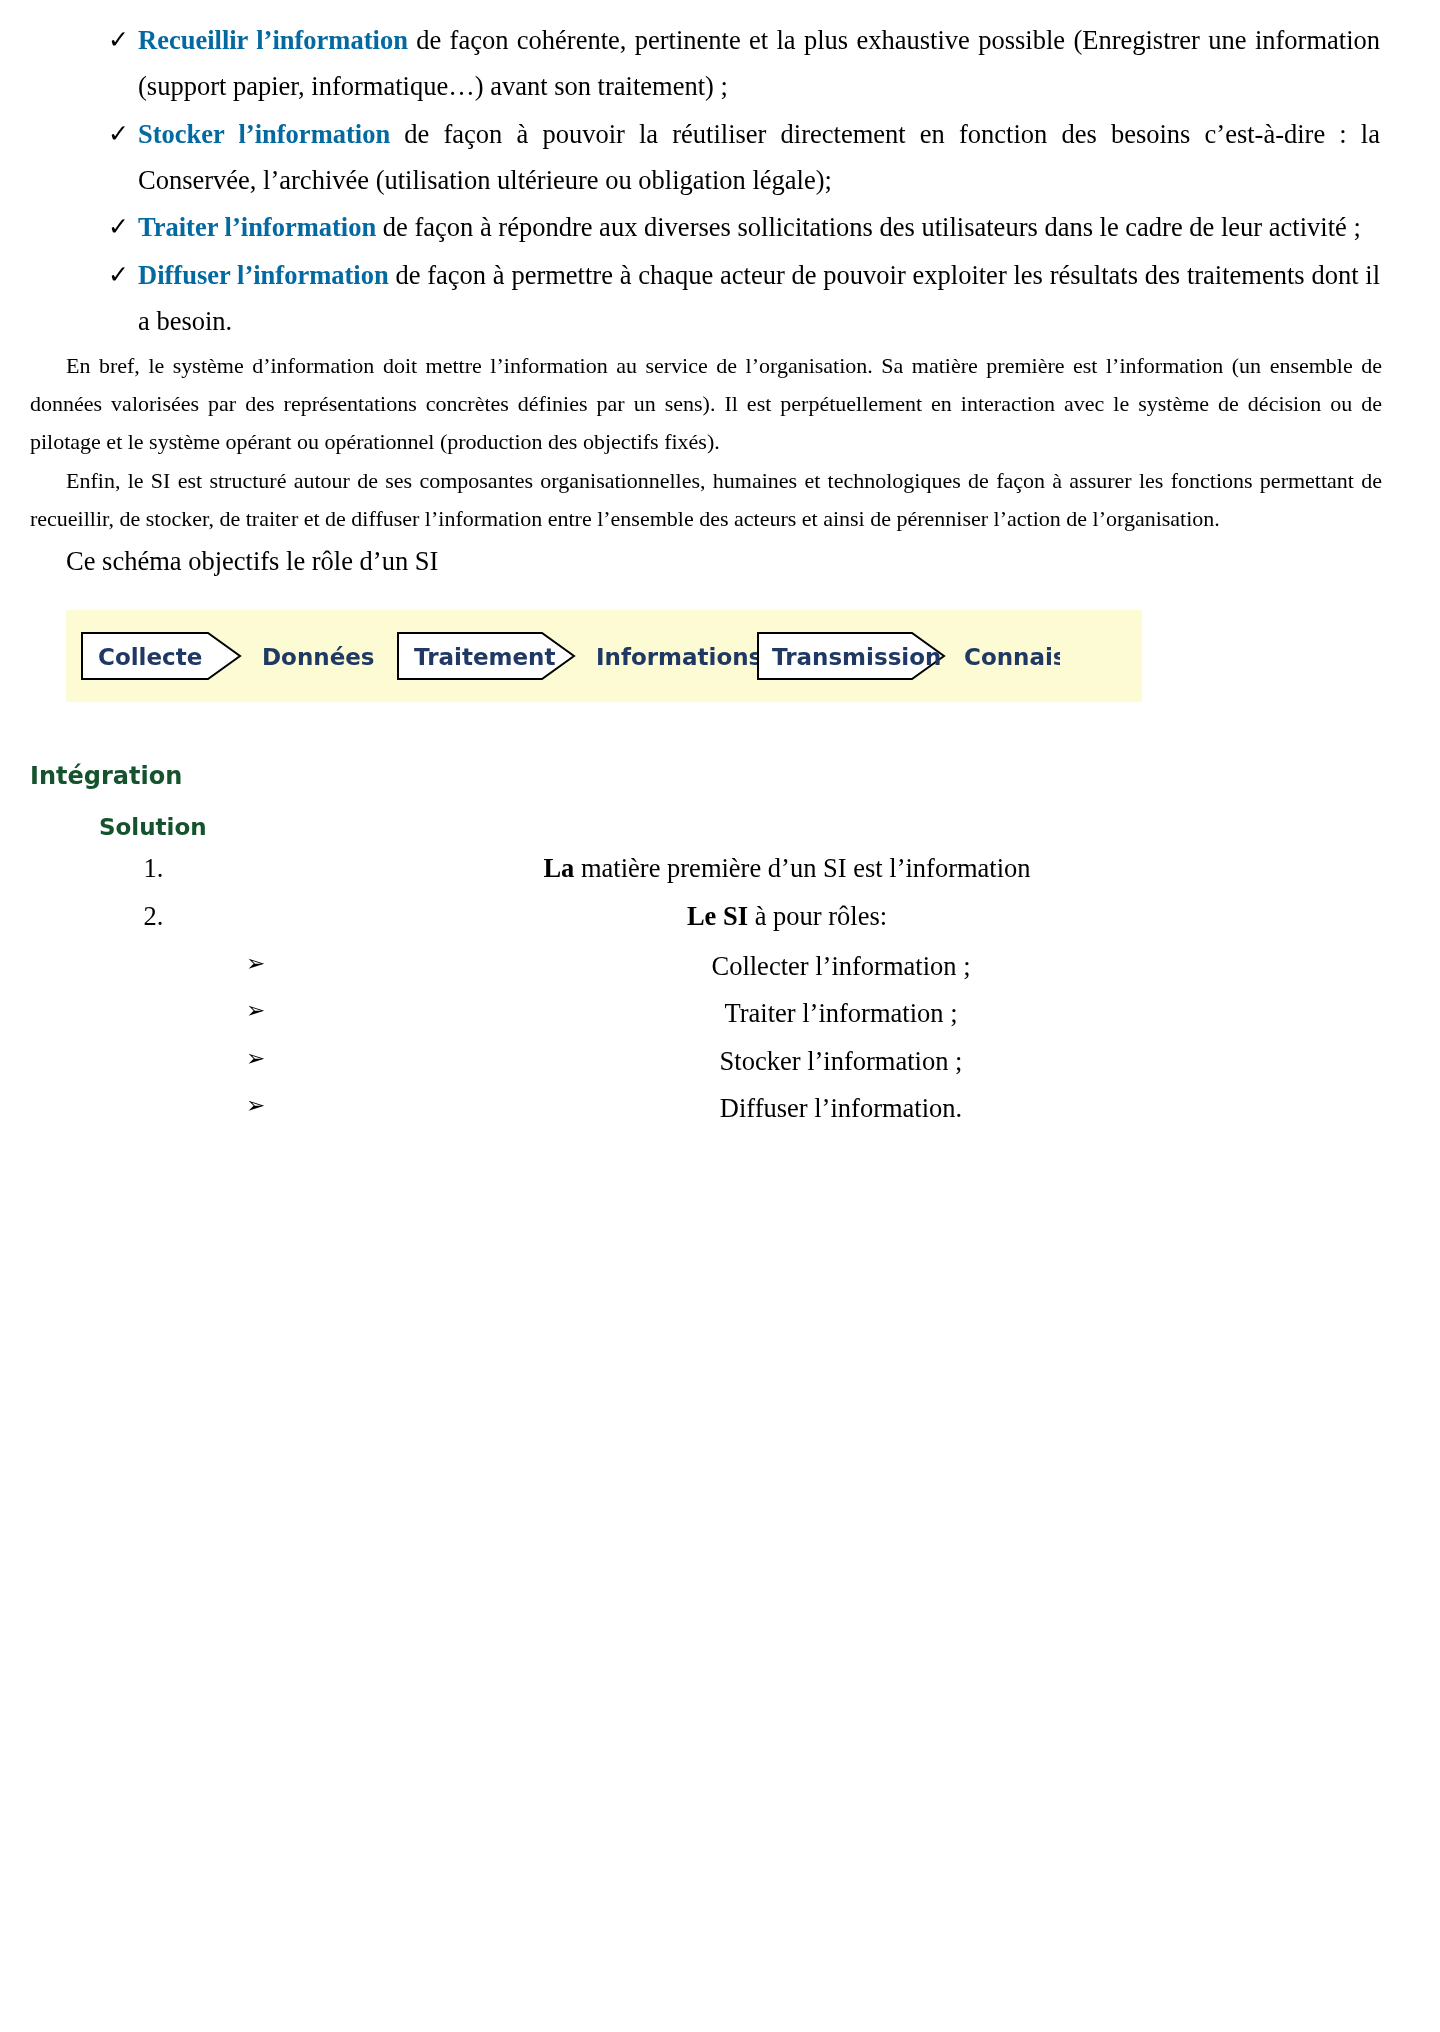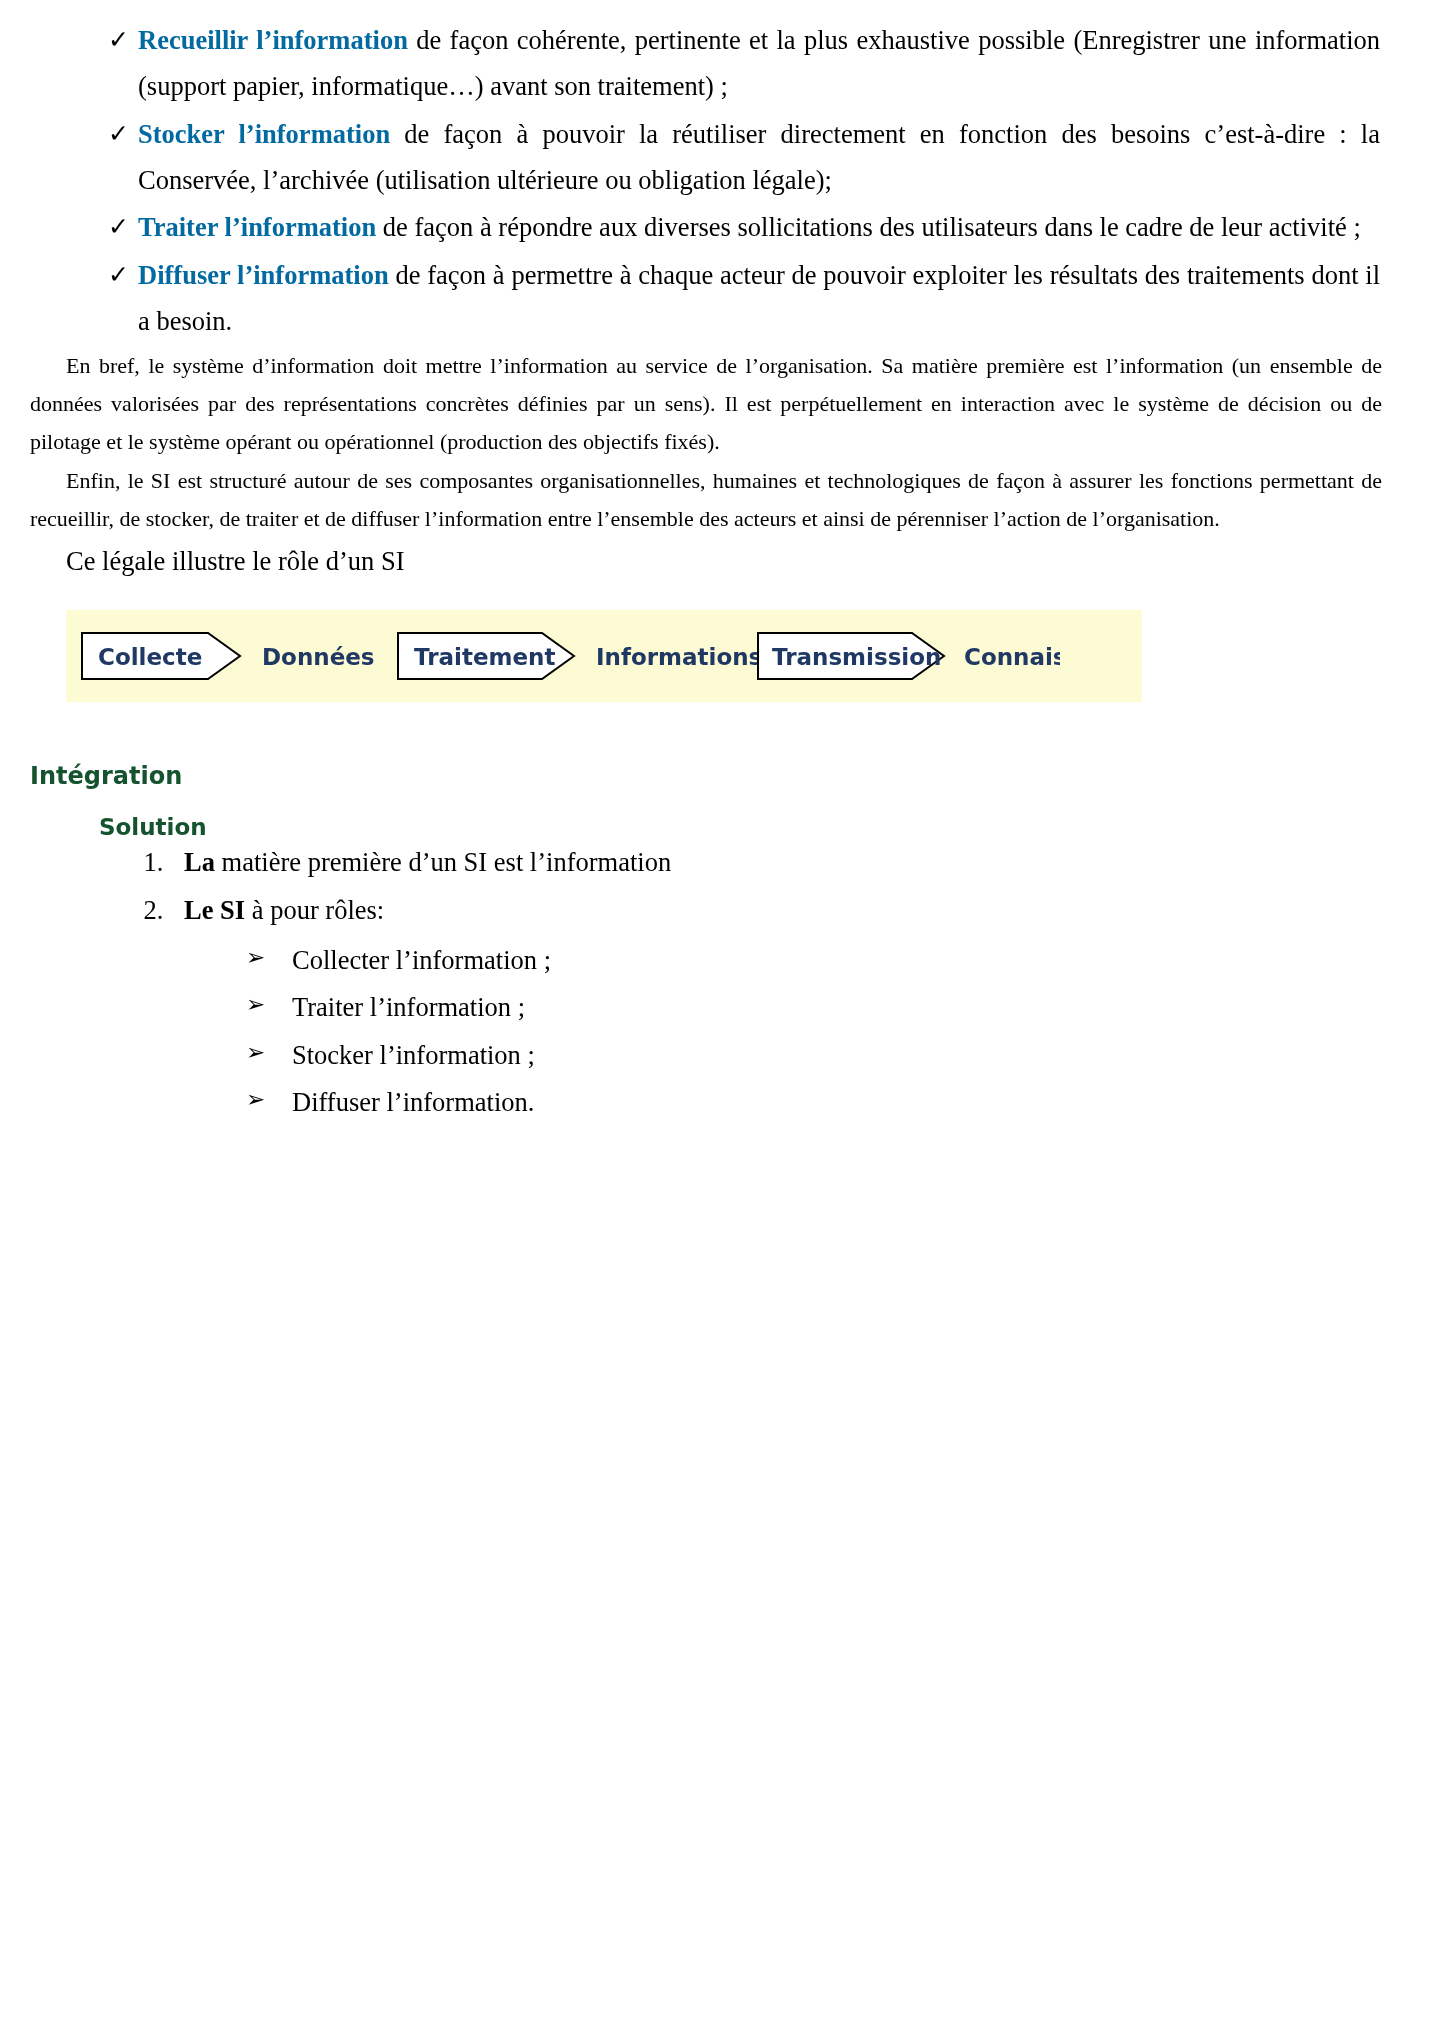--- a/index.html
+++ b/index.html
@@ -111,21 +111,21 @@
   ol.num-list {
     margin: 14px 0 0 0;
     padding-left: 140px;
     font-size: 26.5px;
     line-height: 1.72;
   }
   ol.num-list > li {
     margin-bottom: 2px;
     padding-left: 14px;
   }
-  ol.num-list.tight { margin-top: 0; }
+  ol.num-list.tight { margin-top: 6px; text-align: center; }
 
   ol.num-list.outer-low {
     padding-left: 60px;
     margin-top: 10px;
   }
 
   
   ul.arrow-list {
     list-style: none;
     margin: 4px 0 0 0;
@@ -166,21 +166,21 @@
       <span class="red-bold">Traiter l’information</span><span> de façon à répondre aux diverses sollicitations des utilisateurs dans le cadre de leur activité ;</span>
     </li>
     <li class="check-item">
       <span class="tick">✓</span>
       <span class="red-bold">Diffuser l’information</span><span> de façon à permettre à chaque acteur de pouvoir exploiter les résultats des traitements dont il a besoin.</span>
     </li>
   </ul>
 
   <p class="para">En bref, le système d’information doit mettre l’information au service de l’organisation. Sa matière première est l’information (un ensemble de données valorisées par des représentations concrètes définies par un sens). Il est perpétuellement en interaction avec le système de décision ou de pilotage et le système opérant ou opérationnel (production des objectifs fixés).</p>
   <p class="para">Enfin, le SI est structuré autour de ses composantes organisationnelles, humaines et technologiques de façon à assurer les fonctions permettant de recueillir, de stocker, de traiter et de diffuser l’information entre l’ensemble des acteurs et ainsi de pérenniser l’action de l’organisation.</p>
-  <p class="lead-line">Ce légale illustre le rôle d’un SI</p>
+  <p class="lead-line">Ce schéma objectifs le rôle d’un SI</p>
 
   <div class="schema">
     <svg width="980" height="74" viewBox="0 0 980 74" xmlns="http://www.w3.org/2000/svg">
 
       <g>
         <polygon points="2,14 128,14 160,37 128,60 2,60" fill="#ffffff" stroke="#000000" stroke-width="2"></polygon>
         <text class="chev-text" x="18" y="46">Collecte</text>
       </g>
 
       <text class="plain-text" x="182" y="46">Données</text>

